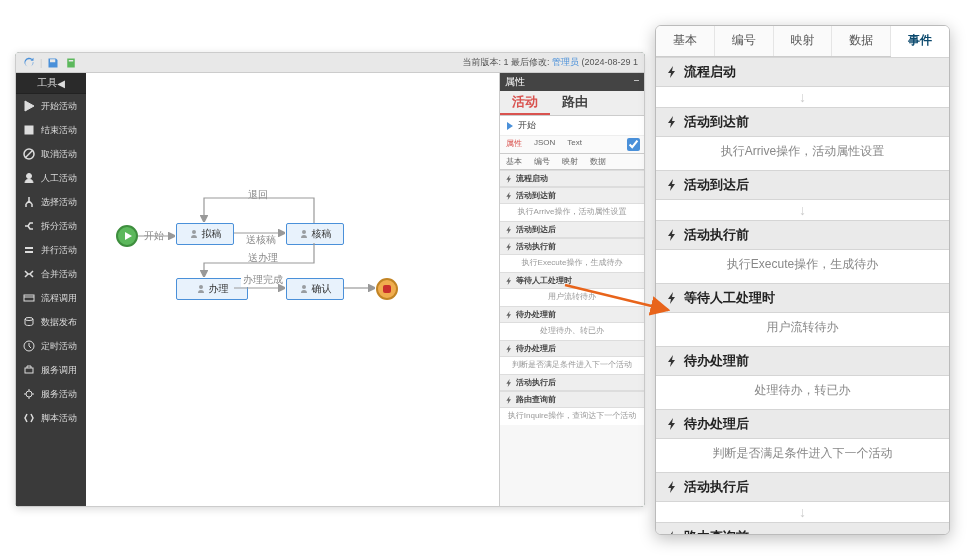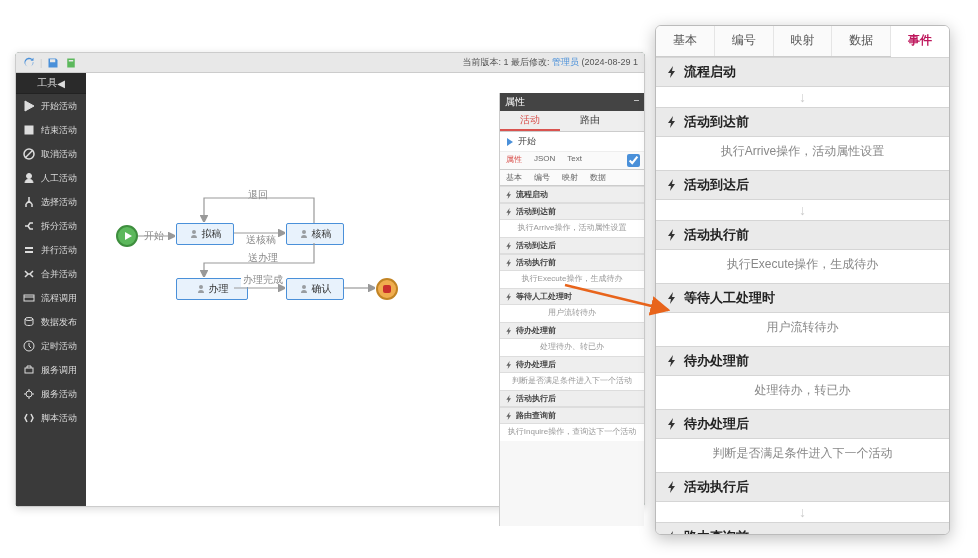--- a/index.html
+++ b/index.html
@@ -25,24 +25,24 @@
 .flow-node { position:absolute; border:1px solid #4a90d9; background:#e8f2fc; font-size:10px; color:#333; display:flex; align-items:center; justify-content:center; gap:3px; padding:3px 6px; border-radius:2px; }
 .flow-node .ni { width:10px; height:10px; opacity:.6; }
 .start-node { position:absolute; width:22px; height:22px; border-radius:50%; background:#5cb85c; border:2px solid #3e8e3e; display:flex; align-items:center; justify-content:center; }
 .start-node::after { content:""; border-left:7px solid #fff; border-top:4px solid transparent; border-bottom:4px solid transparent; margin-left:2px; }
 .end-node { position:absolute; width:22px; height:22px; border-radius:50%; background:#f0ad4e; border:2px solid #c28424; display:flex; align-items:center; justify-content:center; }
 .end-node::after { content:""; width:8px; height:8px; background:#c9302c; border-radius:2px; }
 .edge { position:absolute; stroke:#999; stroke-width:1.2; fill:none; }
 .edge-lbl { position:absolute; font-size:10px; color:#888; background:#fff; padding:0 2px; }
 
 
-.props { position:absolute; right:0; top:20px; width:145px; height:433px; background:#f7f7f7; border-left:1px solid #ccc; display:flex; flex-direction:column; font-size:9px; color:#444;margin-top:20px; }
+.props { position:absolute; right:0; top:20px; width:145px; height:433px; background:#f7f7f7; border-left:1px solid #ccc; display:flex; flex-direction:column; font-size:9px; color:#444; }
 .props-title { background:#444; color:#fff; padding:2px 5px; font-size:10px; display:flex; justify-content:space-between; }
 .props-tabs { display:flex; border-bottom:1px solid #ccc; background:#eee; }
-.props-tabs span { padding:2px 20px; font-size:10px; cursor:pointer; }
+.props-tabs span { padding:2px 12px; font-size:13px; cursor:pointer;font-weight:bold; }
 .props-tabs span.on { color:#d9534f; border-bottom:2px solid #d9534f; }
 .props-row { padding:3px 6px; display:flex; align-items:center; gap:4px; border-bottom:1px solid #eee; background:#fff; }
 .props-subtabs { display:flex; border-bottom:1px solid #ccc; background:#fafafa; }
 .props-subtabs span { padding:2px 6px; font-size:8px; cursor:pointer; color:#666; }
 .props-subtabs span.on { color:#d9534f; }
 .props-sect { background:#eee; padding:2px 5px; font-size:8px; font-weight:bold; border-top:1px solid #ddd; border-bottom:1px solid #ddd; display:flex; align-items:center; gap:3px; }
 .props-desc { text-align:center; color:#999; font-size:8px; padding:2px 0 4px; background:#fff; }
 
 
 .overlay { position:absolute; left:655px; top:25px; width:295px; height:510px; background:#fff; border:1px solid #bbb; border-radius:6px; box-shadow:0 4px 16px rgba(0,0,0,.25); display:flex; flex-direction:column; overflow:hidden; }
@@ -368,21 +368,21 @@
     </div>
   </div>
 </div>
 
 <div class="overlay">
   <div class="ov-tabs" id="ov-tabs">
       <span>基本</span>
       <span>编号</span>
       <span>映射</span>
       <span>数据</span>
-      <span class="on" style="color: #be185d;">事件</span>
+      <span class="on" style="color: #0c4a6e;">事件</span>
     </div>
   <div class="ov-body" id="ov-body">
       <div class="ov-sect">
         <svg viewBox="0 0 12 12">
           <path d="M7 0L2 7h3l-1 5 5-7H6l1-5z" fill="#333"></path>
         </svg>
         <span>流程启动</span>
       </div>
       <div class="ov-arrow">↓</div>
       <div class="ov-sect">

